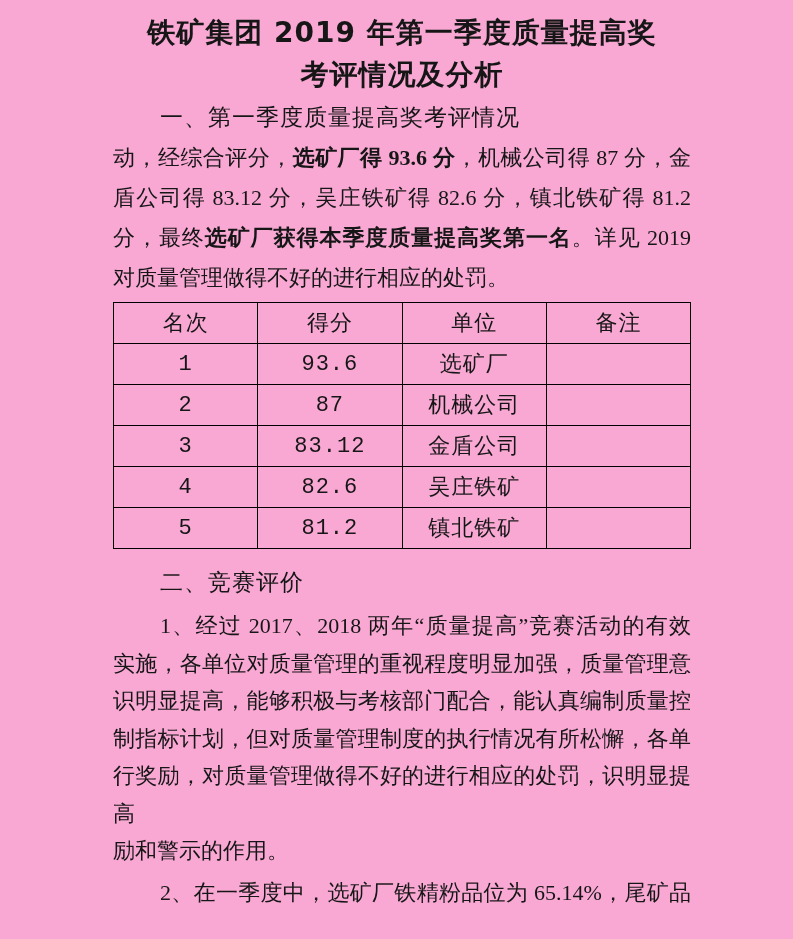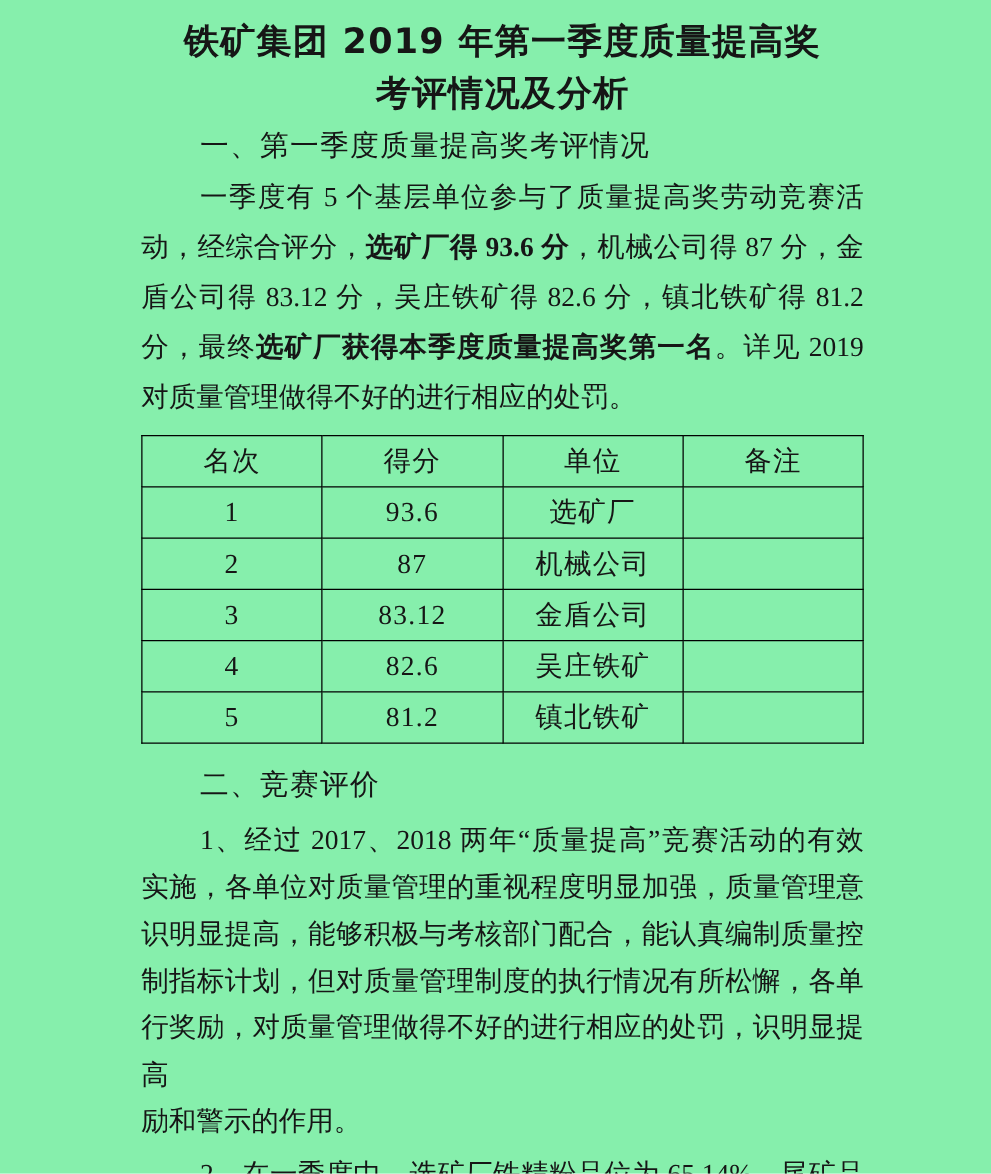--- a/index.html
+++ b/index.html
@@ -1,21 +1,21 @@
 <!DOCTYPE html>
 <html><head>
 <meta charset="utf-8">
 <style>
   * { margin: 0; padding: 0; box-sizing: border-box; }
   html, body { background: #ffffff; }
   .page {
     position: relative;
     width: 793px;
     height: 939px;
-    background: #86efac;
+    background: #f9a8d4;
     color: #161616;
     padding: 12px 102px 0 113px;
     overflow: hidden;
     font-family: "Liberation Serif", "DejaVu Serif", serif;
   }
   .doc-title {
     font-family: "DejaVu Sans", "Liberation Sans", sans-serif;
     font-weight: bold;
     font-size: 28px;
     line-height: 42px;
@@ -38,24 +38,24 @@
   }
   .p1 .line { line-height: 40px; }
   .p2 .line { line-height: 37.5px; }
   .line.fill { text-align-last: justify; }
   .line.indent { text-indent: 47px; }
   .seg-bold { font-weight: bold; }
   .p2 { margin-top: 4px; }
   .h2 { margin-top: 12px; }
   .score-table {
     width: 578px;
-    margin-top: 10px;
+    margin-top: 4px;
     border-collapse: collapse;
     table-layout: fixed;
-    font-family: Liberation Serif, serif;
+    font-family: Liberation Mono, monospace;
   }
   .score-table th, .score-table td {
     border: 1.5px solid #000000;
     height: 41px;
     text-align: center;
     vertical-align: middle;
     font-size: 22px;
     font-weight: normal;
     letter-spacing: 1px;
   }
@@ -66,21 +66,20 @@
 <div class="page">
 
   <div class="doc-title">
     <div>铁矿集团 2019 年第一季度质量提高奖</div>
     <div>考评情况及分析</div>
   </div>
 
   <div class="section-heading">一、第一季度质量提高奖考评情况</div>
 
   <div class="para p1">
-    <div class="line fill indent">一季度有 5 个基层单位参与了质量提高奖劳动竞赛活</div>
     <div class="line fill"><span>动，经综合评分，</span><span class="seg-bold">选矿厂得 93.6 分</span><span>，机械公司得 87 分，金</span></div>
     <div class="line fill">盾公司得 83.12 分，吴庄铁矿得 82.6 分，镇北铁矿得 81.2</div>
     <div class="line fill"><span>分，最终</span><span class="seg-bold">选矿厂获得本季度质量提高奖第一名</span><span>。详见 2019</span></div>
     <div class="line">对质量管理做得不好的进行相应的处罚。</div>
   </div>
 
   <table class="score-table">
     <tbody>
         <tr>
       <th>名次</th>

